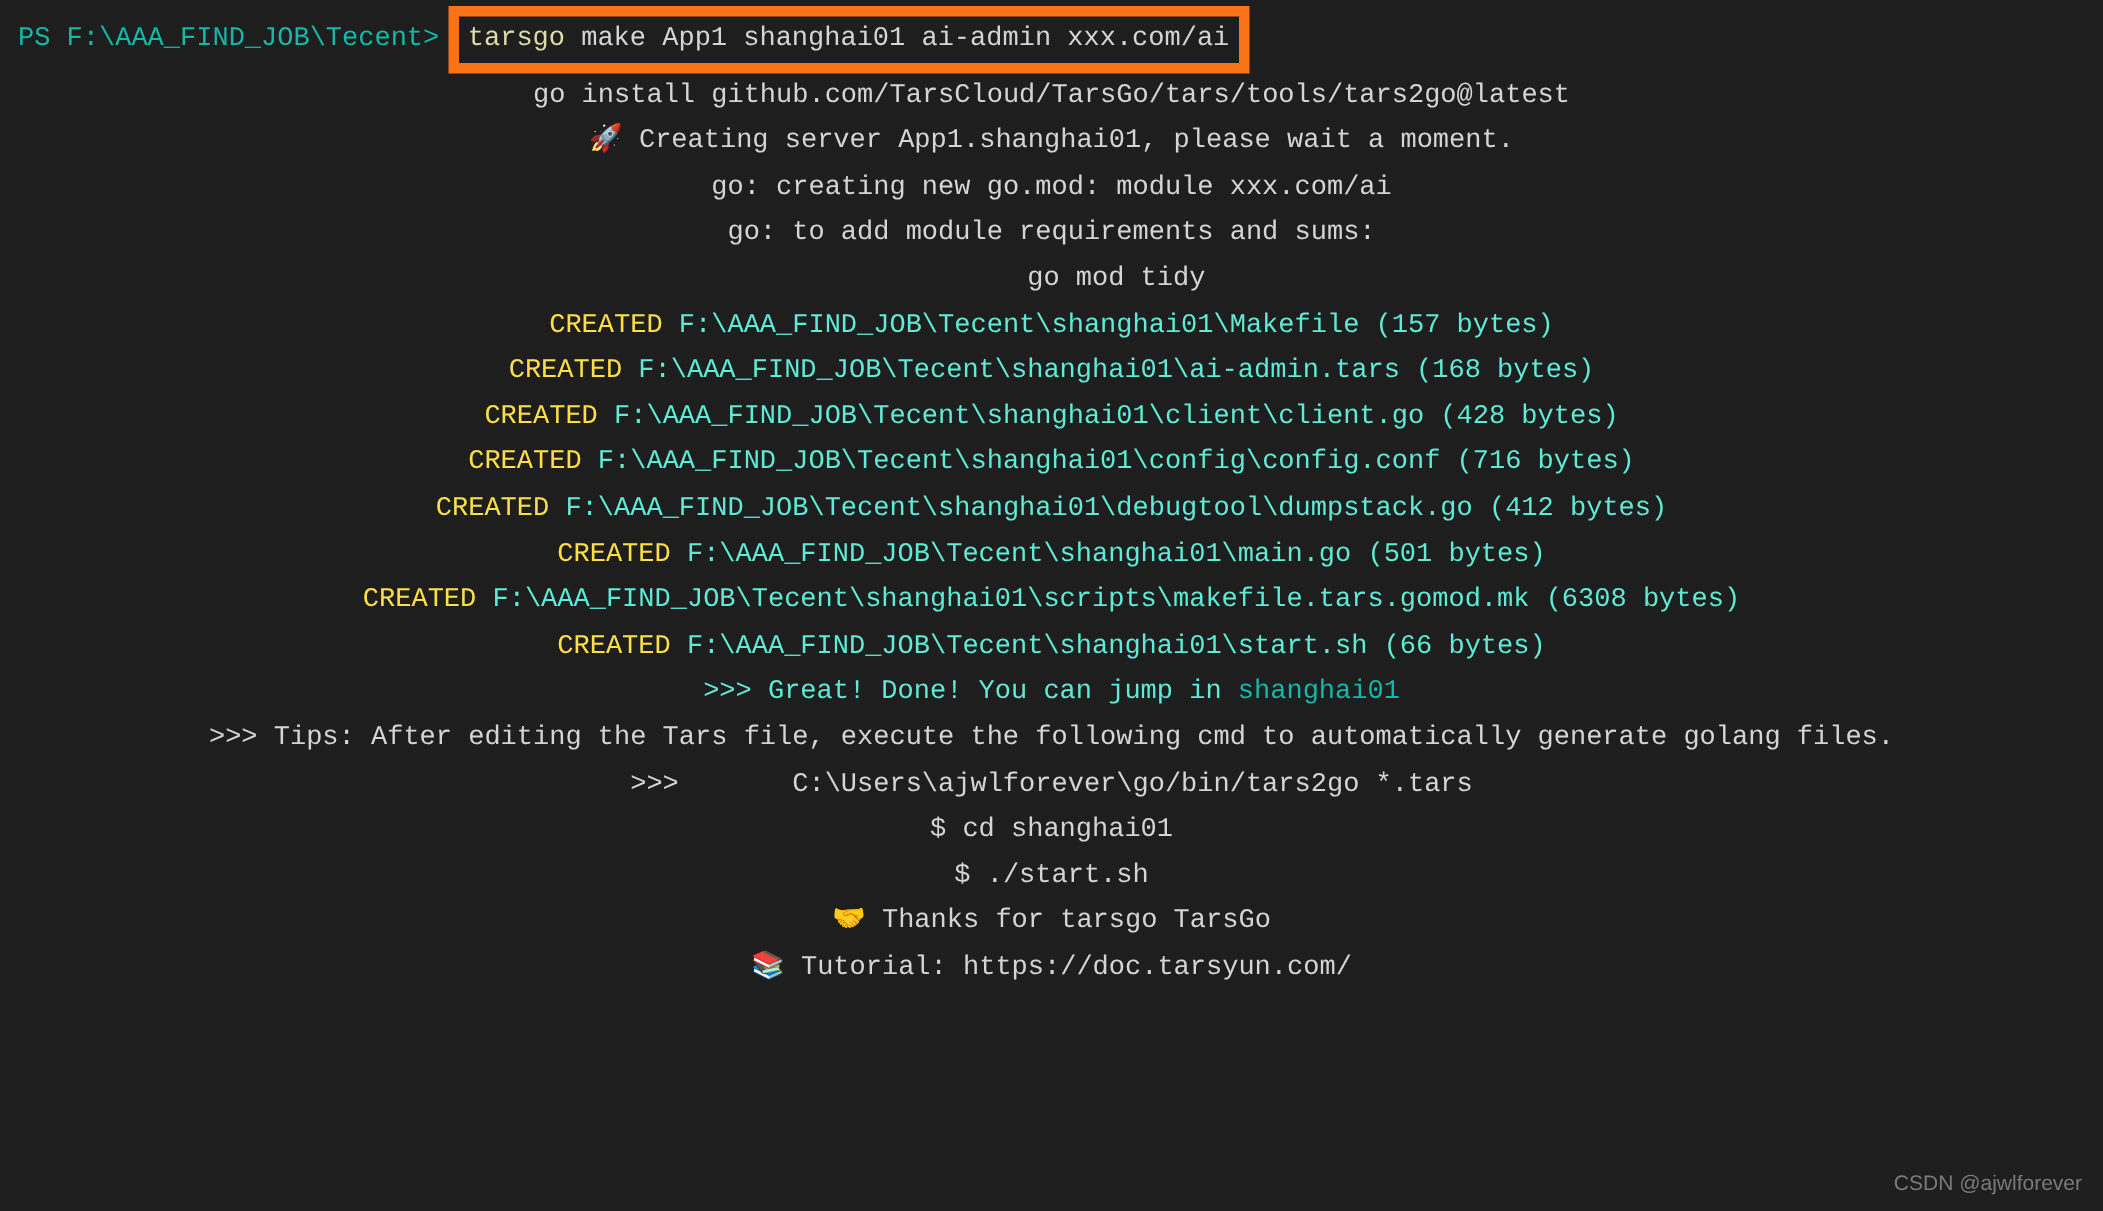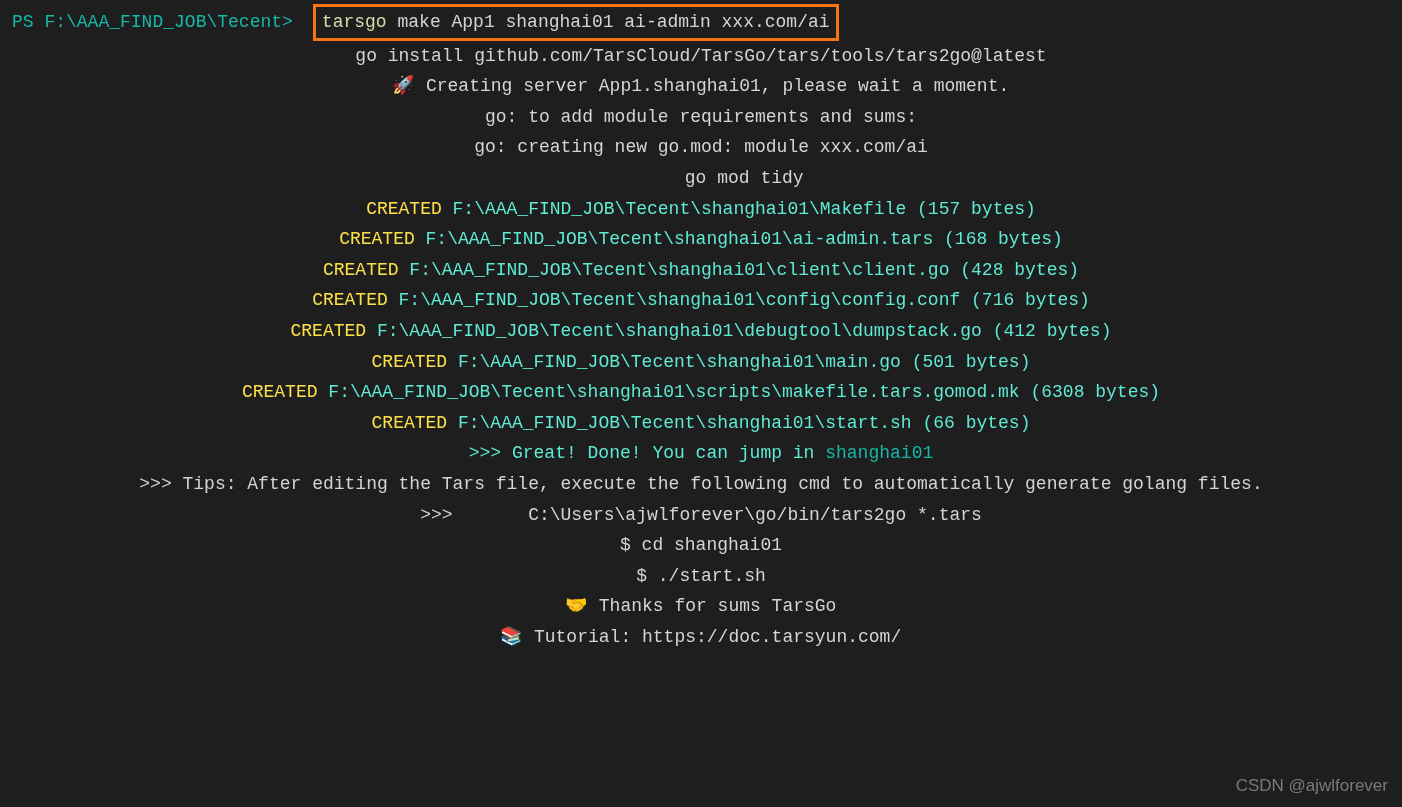--- a/index.html
+++ b/index.html
@@ -21,24 +21,24 @@
     }
     .prompt-line {
       display: flex;
       align-items: baseline;
       flex-wrap: wrap;
     }
     .prompt-path {
       color: #14b8a6;
     }
     .command-box {
-      border: 3px solid #f97316;
+      border: 7px solid #f97316;
       padding: 0 6px;
       display: inline-block;
-      margin-left: 20px;
+      margin-left: 6px;
     }
     .cmd-yellow {
       color: #dcdcaa;
     }
     .cmd-rest {
       color: #d4d4d4;
     }
     .line {
       white-space: pre;
       text-align: center;
@@ -50,59 +50,59 @@
       color: #5eead4;
     }
     .created {
       color: #fde047;
     }
     .watermark {
       position: absolute;
       bottom: 6px;
       right: 14px;
       color: #7a7a7a;
-      font-size: 17px;
+      font-size: 14px;
       font-family: sans-serif;
     }
   </style>
 </head>
 <body>
 
 <div class="terminal">
 
   <div class="prompt-line">
     <span class="prompt-path">PS F:\AAA_FIND_JOB\Tecent&gt;</span>
     <span class="command-box">
       <span class="cmd-yellow">tarsgo</span><span class="cmd-rest"> make App1 shanghai01 ai-admin xxx.com/ai</span>
     </span>
   </div>
 
   <div class="line">go install github.com/TarsCloud/TarsGo/tars/tools/tars2go@latest</div>
   <div class="line">🚀 Creating server App1.shanghai01, please wait a moment.</div>
   <div class="line"></div>
+  <div class="line">go: creating new go.mod: module xxx.com/ai</div>
   <div class="line">go: to add module requirements and sums:</div>
-  <div class="line">go: creating new go.mod: module xxx.com/ai</div>
   <div class="line">        go mod tidy</div>
   <div class="line"></div>
 
   <div id="created-container">
       <div class="line"><span class="created">CREATED</span><span class="white"> F:\AAA_FIND_JOB\Tecent\shanghai01\Makefile (157 bytes)</span></div>
       <div class="line"><span class="created">CREATED</span><span class="white"> F:\AAA_FIND_JOB\Tecent\shanghai01\ai-admin.tars (168 bytes)</span></div>
       <div class="line"><span class="created">CREATED</span><span class="white"> F:\AAA_FIND_JOB\Tecent\shanghai01\client\client.go (428 bytes)</span></div>
       <div class="line"><span class="created">CREATED</span><span class="white"> F:\AAA_FIND_JOB\Tecent\shanghai01\config\config.conf (716 bytes)</span></div>
       <div class="line"><span class="created">CREATED</span><span class="white"> F:\AAA_FIND_JOB\Tecent\shanghai01\debugtool\dumpstack.go (412 bytes)</span></div>
       <div class="line"><span class="created">CREATED</span><span class="white"> F:\AAA_FIND_JOB\Tecent\shanghai01\main.go (501 bytes)</span></div>
       <div class="line"><span class="created">CREATED</span><span class="white"> F:\AAA_FIND_JOB\Tecent\shanghai01\scripts\makefile.tars.gomod.mk (6308 bytes)</span></div>
       <div class="line"><span class="created">CREATED</span><span class="white"> F:\AAA_FIND_JOB\Tecent\shanghai01\start.sh (66 bytes)</span></div>
     </div>
 
   <div class="line"></div>
   <div class="line"><span class="white">&gt;&gt;&gt; Great! Done! You can jump in </span><span class="green">shanghai01</span></div>
   <div class="line">&gt;&gt;&gt; Tips: After editing the Tars file, execute the following cmd to automatically generate golang files.</div>
   <div class="line">&gt;&gt;&gt;       C:\Users\ajwlforever\go/bin/tars2go *.tars</div>
   <div class="line">$ cd shanghai01</div>
   <div class="line">$ ./start.sh</div>
-  <div class="line">🤝 Thanks for sums TarsGo</div>
+  <div class="line">🤝 Thanks for tarsgo TarsGo</div>
   <div class="line">📚 Tutorial: https://doc.tarsyun.com/</div>
 
 </div>
 
 <div class="watermark">CSDN @ajwlforever</div>
 
 </body></html>

